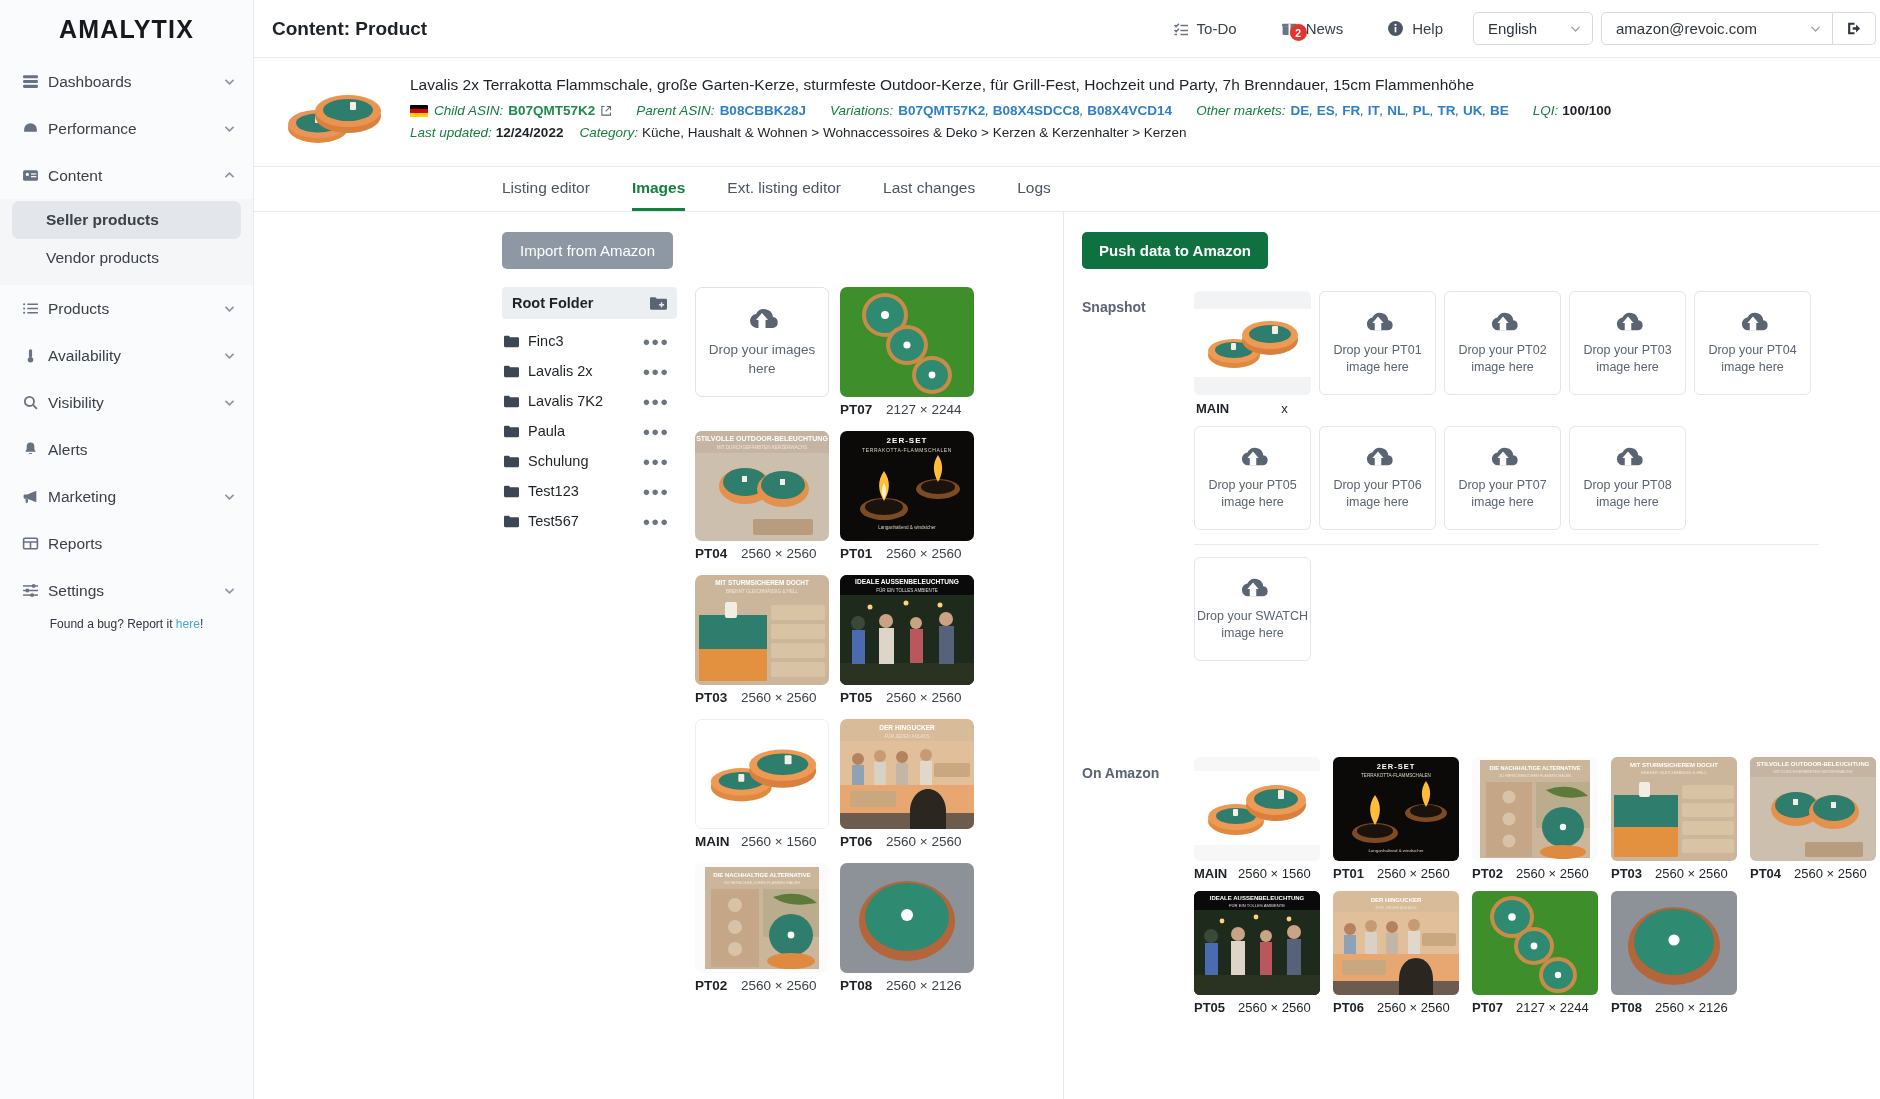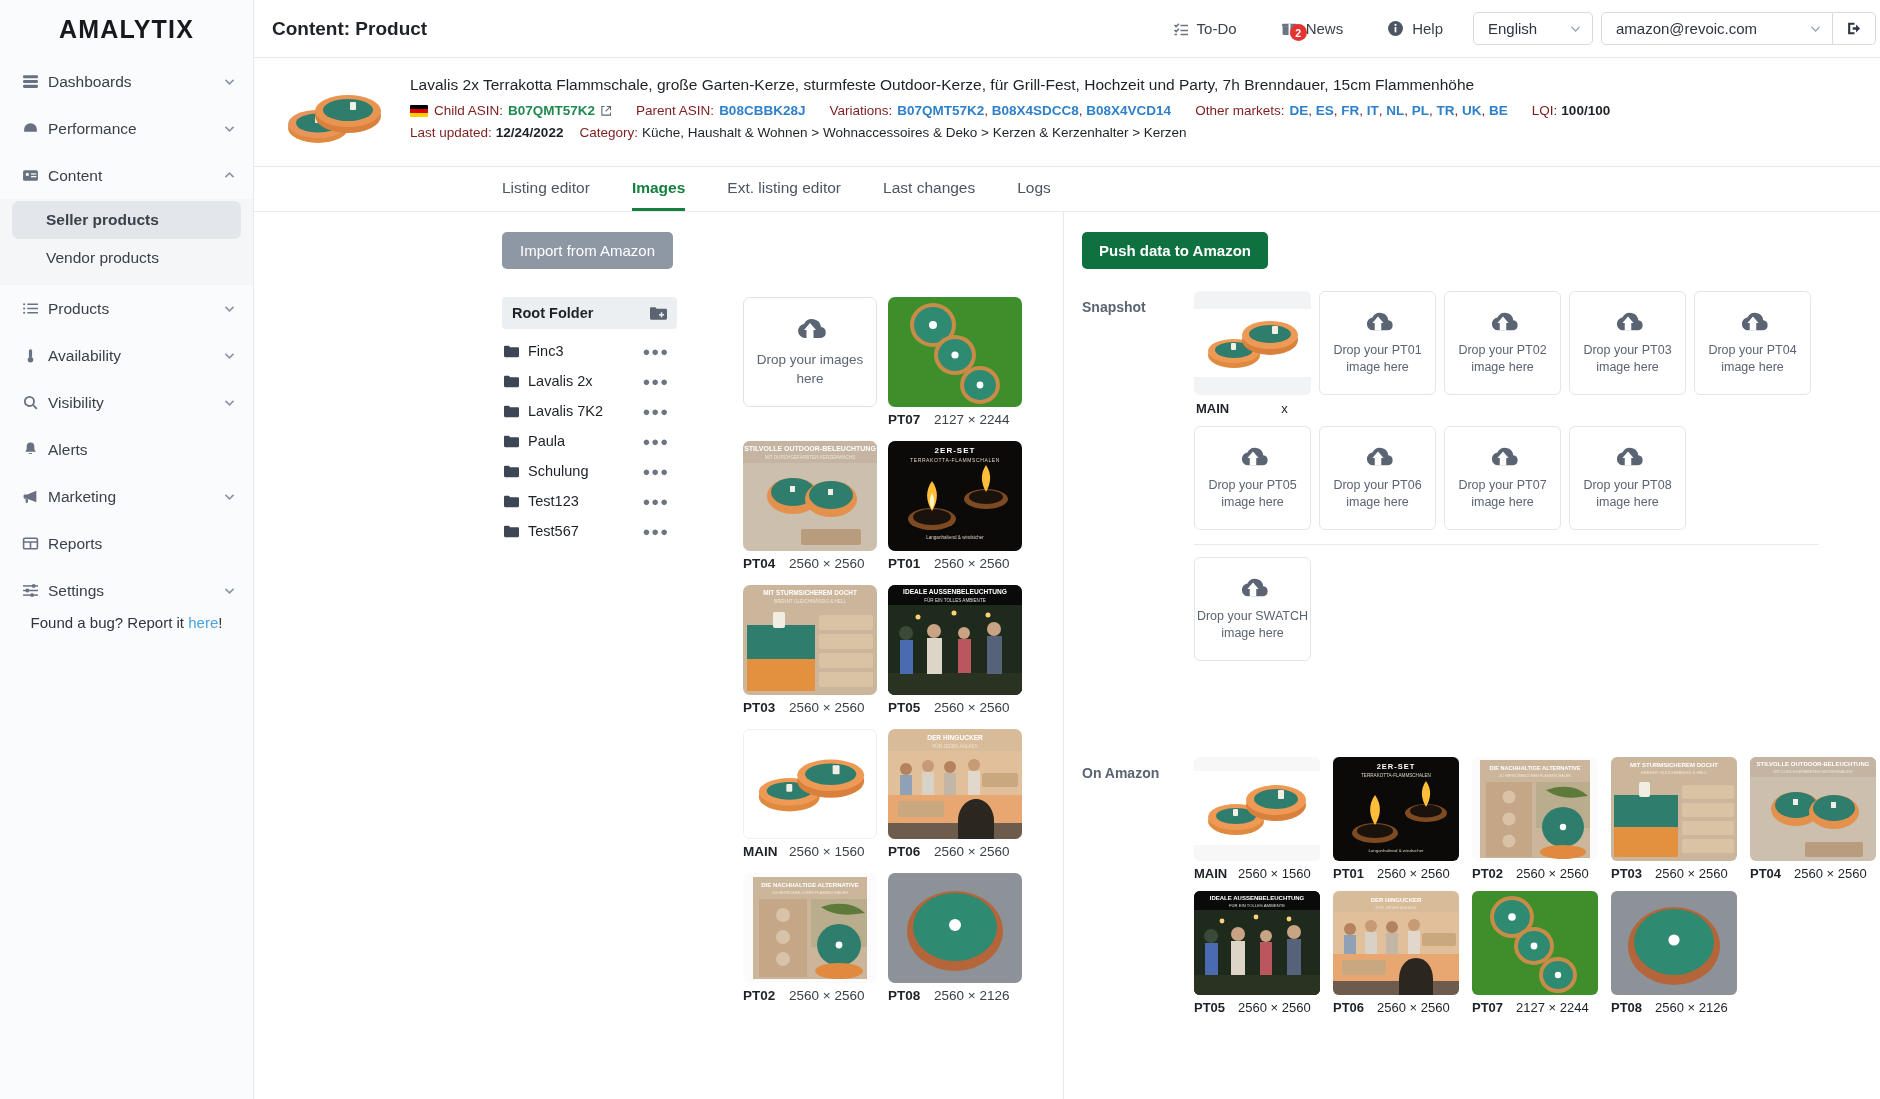--- a/index.html
+++ b/index.html
@@ -29,21 +29,21 @@
   .nav-item .nlabel { flex: 1; }
   .nav-item .chev { color: #8b95a5; display: flex; align-items: center; }
   .sub-wrap { background: #f5f6f8; padding: 2px 12px 8px 12px; }
   .sub-item {
     height: 38px; display: flex; align-items: center; padding-left: 34px;
     font-size: 15.5px; color: #3a4149; border-radius: 7px; cursor: pointer;
   }
   .sub-item.active { background: #e3e6ea; font-weight: bold; }
   .bugline {
     position: absolute; bottom: 468px; width: 100%; text-align: center;
-    font-size: 15px; color: #2e3440;
+    font-size: 12px; color: #2e3440;
   }
   .bugline a { color: #4aa3df; text-decoration: none; }
 
   
   .main { flex: 1; height: 1099px; display: flex; flex-direction: column; background:#fff; }
   .topbar {
     height: 58px; min-height: 58px; display: flex; align-items: center;
     border-bottom: 1px solid #e6e9ed; padding: 0 18px 0 18px;
   }
   .page-title { font-size: 19px; font-weight: bold; color: #1d2228; }
@@ -72,21 +72,21 @@
 
   
   .prodhead { display: flex; padding: 16px 0 12px 22px; border-bottom: 1px solid #e6e9ed; }
   .prodthumb {
     width: 116px; min-width: 116px; height: 74px; margin-right: 18px; margin-top: 6px;
     display:flex; align-items:center; justify-content:center;
   }
   .prodinfo { padding-top: 2px; }
   .prodtitle { font-size: 15.5px; color: #1d2228; margin-bottom: 9px; }
   .metarow { font-size: 13.5px; color: #5b6472; margin-bottom: 7px; display: flex; align-items: center; flex-wrap: wrap; }
-  .metarow .lbl { color: #7f1d1d; }
+  .metarow .lbl { color: #15803d; font-style: italic; }
   .metarow .val { color: #1d2228; font-weight: bold; margin-left: 4px; }
   .metarow .green { color: #1f8a4d; font-weight: bold; }
   .metarow .blue { color: #2f80c9; font-weight: bold; }
   .metarow .sep { display: inline-block; width: 24px; }
   .flag { width: 18px; height: 12px; margin-right: 6px; border-radius: 1px; overflow: hidden;
           display:inline-flex; flex-direction: column; }
   .flag i { display:block; height: 4px; width: 100%; }
   .ext-icon { margin-left: 5px; color: #5b6472; display: inline-flex; }
 
   
@@ -104,21 +104,21 @@
 
   .btn-import {
     background: #8e98a5; color: #fff; border: 0; border-radius: 5px;
     font-size: 15px; padding: 10px 18px; cursor: pointer; font-family: inherit;
   }
   .btn-push {
     background: #0f7040; color: #fff; border: 0; border-radius: 5px;
     font-size: 15px; font-weight: bold; padding: 10px 17px; cursor: pointer; font-family: inherit;
   }
 
-  .lcols { display: flex; margin-top: 28px; gap: 48px; }
+  .lcols { display: flex; margin-top: 18px; }
   .foldercol { width: 175px; min-width: 175px; margin-right: 18px; }
   .rootfolder {
     background: #eceff2; border-radius: 4px; height: 32px; display: flex;
     align-items: center; padding: 0 10px; font-size: 14.5px; font-weight: bold; color: #1d2228;
     margin-bottom: 7px; cursor: pointer;
   }
   .rootfolder .addbtn { margin-left: auto; color: #5b6472; display:flex; }
   .folderrow {
     display: flex; align-items: center; height: 30px; font-size: 14.5px;
     color: #1d2228; cursor: pointer; padding: 0 8px 0 2px;

